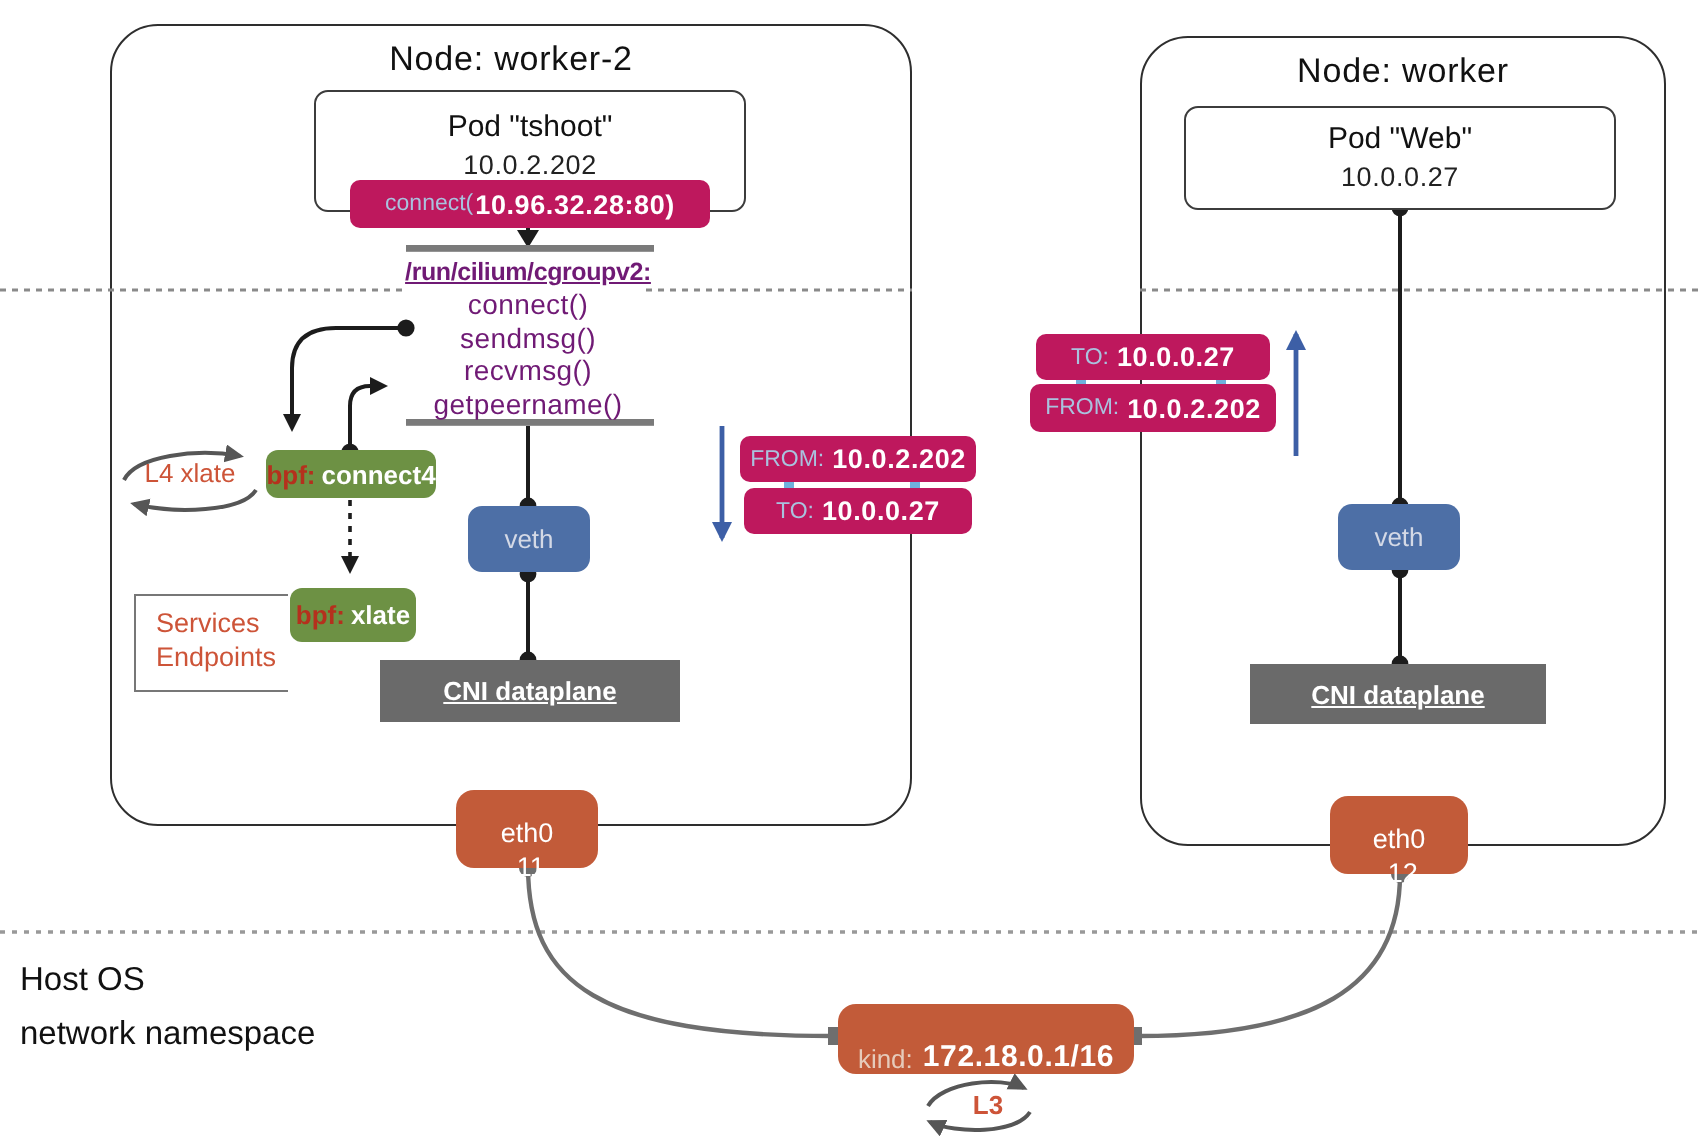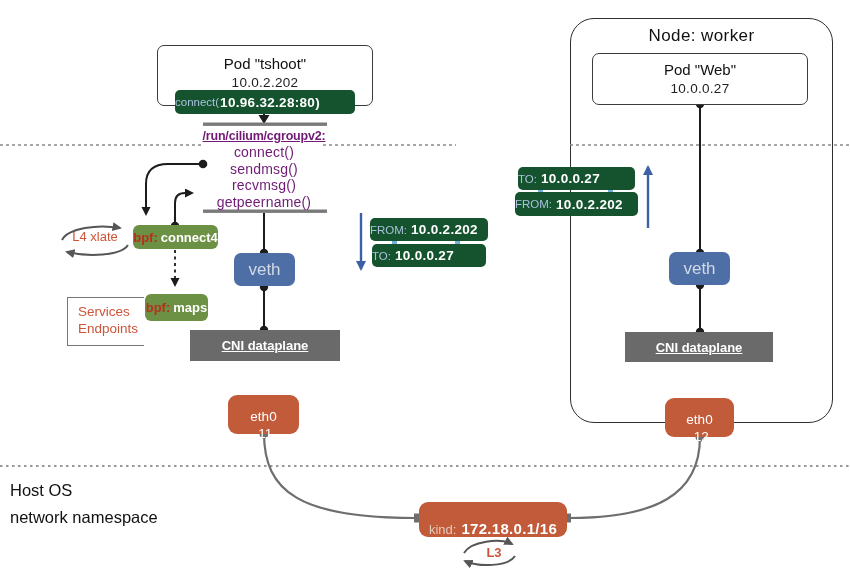--- a/index.html
+++ b/index.html
@@ -10,38 +10,38 @@
   .abs{position:absolute;box-sizing:border-box;}
   
   .node{border:1.6px solid #2e2e2e;border-radius:24px;background:transparent;}
   .node-title{position:absolute;top:7px;left:0;width:100%;text-align:center;
     font-size:17px;letter-spacing:.4px;color:#111;}
   
   .pod{border:1.6px solid #3c3c3c;border-radius:7px;background:#fff;text-align:center;padding-top:7px;}
   .pod-title{font-size:15px;line-height:21px;color:#111;}
   .pod-ip{font-size:13.5px;line-height:18px;color:#222;letter-spacing:.3px;}
   
-  .badge{background:#14532d;border-radius:5px;display:flex;align-items:center;justify-content:flex-start;
+  .badge{background:#be185d;border-radius:5px;display:flex;align-items:center;justify-content:center;
     gap:4px;color:#fff;z-index:5;}
   .badge .lbl{color:#a9c2de;font-size:11.5px;white-space:nowrap;}
   .badge .val{color:#ffffff;font-size:13.5px;font-weight:bold;letter-spacing:.3px;white-space:nowrap;}
   
   .cgroup{width:168px;text-align:center;color:#701a75;}
   .cg-path{font-size:12.5px;line-height:15px;font-weight:bold;text-decoration:underline;letter-spacing:-.2px;}
   .cg-fn{font-size:14px;line-height:16.5px;letter-spacing:.2px;}
   .orange-text{color:#cd5438;}
   
   .bpf{background:#6d9144;border-radius:6px;display:flex;align-items:center;justify-content:center;gap:4px;z-index:5;}
   .bpf .pfx{color:#b5301d;font-size:13px;font-weight:bold;}
   .bpf .nm{color:#ffffff;font-size:13px;font-weight:bold;}
   
   .bracket{border:1.6px solid #777;border-right:none;background:transparent;padding:6px 0 0 10px;}
   .bracket div{font-size:13.5px;line-height:16.5px;color:#cd5438;}
   
-  .veth{background:#4d6fa6;border-radius:7px;color:#d4d9e6;font-size:17px;
+  .veth{background:#4d6fa6;border-radius:7px;color:#d4d9e6;font-size:13px;
     display:flex;align-items:center;justify-content:center;z-index:5;}
   .cni{background:#6a6a6a;border-radius:0;color:#fff;font-size:13px;font-weight:bold;
     display:flex;align-items:center;justify-content:center;z-index:5;text-decoration:underline;}
   .eth{background:#c25b39;border-radius:9px;color:#fff;text-align:center;font-size:13.5px;
     line-height:17px;padding-top:13px;z-index:6;}
   
   .kind{background:#c25b39;border-radius:9px;display:flex;align-items:flex-end;justify-content:center;
     gap:5px;z-index:6;}
   .kind .lbl{color:#e6cbbb;font-size:13px;}
   .kind .val{color:#fff;font-size:15px;font-weight:bold;letter-spacing:.3px;}
@@ -49,20 +49,23 @@
   .host-label{font-size:16.5px;line-height:27px;color:#111;}
   svg.layer{position:absolute;left:0;top:0;z-index:2;pointer-events:none;}
   .node{z-index:1;}
   .content{z-index:5;}
 </style>
 </head>
 <body>
 
 <div id="canvas">
 
+  <div class="abs node" style="left:55px;top:12px;width:401px;height:401px;">
+    <div class="node-title">Node: worker-2</div>
+  </div>
   <div class="abs node" style="left:570px;top:18px;width:263px;height:405px;">
     <div class="node-title">Node: worker</div>
   </div>
 
   <svg class="layer" width="850" height="570" viewBox="0 0 850 570">
     <defs>
       <marker id="mDark" markerUnits="userSpaceOnUse" markerWidth="12" markerHeight="12" refX="7" refY="4.5" orient="auto">
         <path d="M0,0 L9,4.5 L0,9 Z" fill="#1c1c1c"></path>
       </marker>
       <marker id="mBlue" markerUnits="userSpaceOnUse" markerWidth="14" markerHeight="14" refX="8" refY="5" orient="auto">
@@ -163,21 +166,21 @@
 
   <div class="abs orange-text content" style="left:62px;top:229px;width:66px;text-align:center;font-size:13px;">L4 xlate</div>
 
   <div class="abs bpf" style="left:133px;top:225px;width:85px;height:24px;">
     <span class="pfx">bpf:</span>
       <span class="nm" style="margin-left:-1px;">connect4</span>
   </div>
 
   <div class="abs bpf" style="left:145px;top:294px;width:63px;height:27px;">
     <span class="pfx">bpf:</span>
-      <span class="nm" style="margin-left:-1px;">maps</span>
+      <span class="nm" style="margin-left:-1px;">xlate</span>
   </div>
 
   <div class="abs bracket content" style="left:67px;top:297px;width:77px;height:49px;">
     <div>Services</div>
     <div>Endpoints</div>
   </div>
 
   <div class="abs veth" style="left:234px;top:253px;width:61px;height:33px;">veth</div>
 
   <div class="abs cni" style="left:190px;top:330px;width:150px;height:31px;">CNI dataplane</div>

